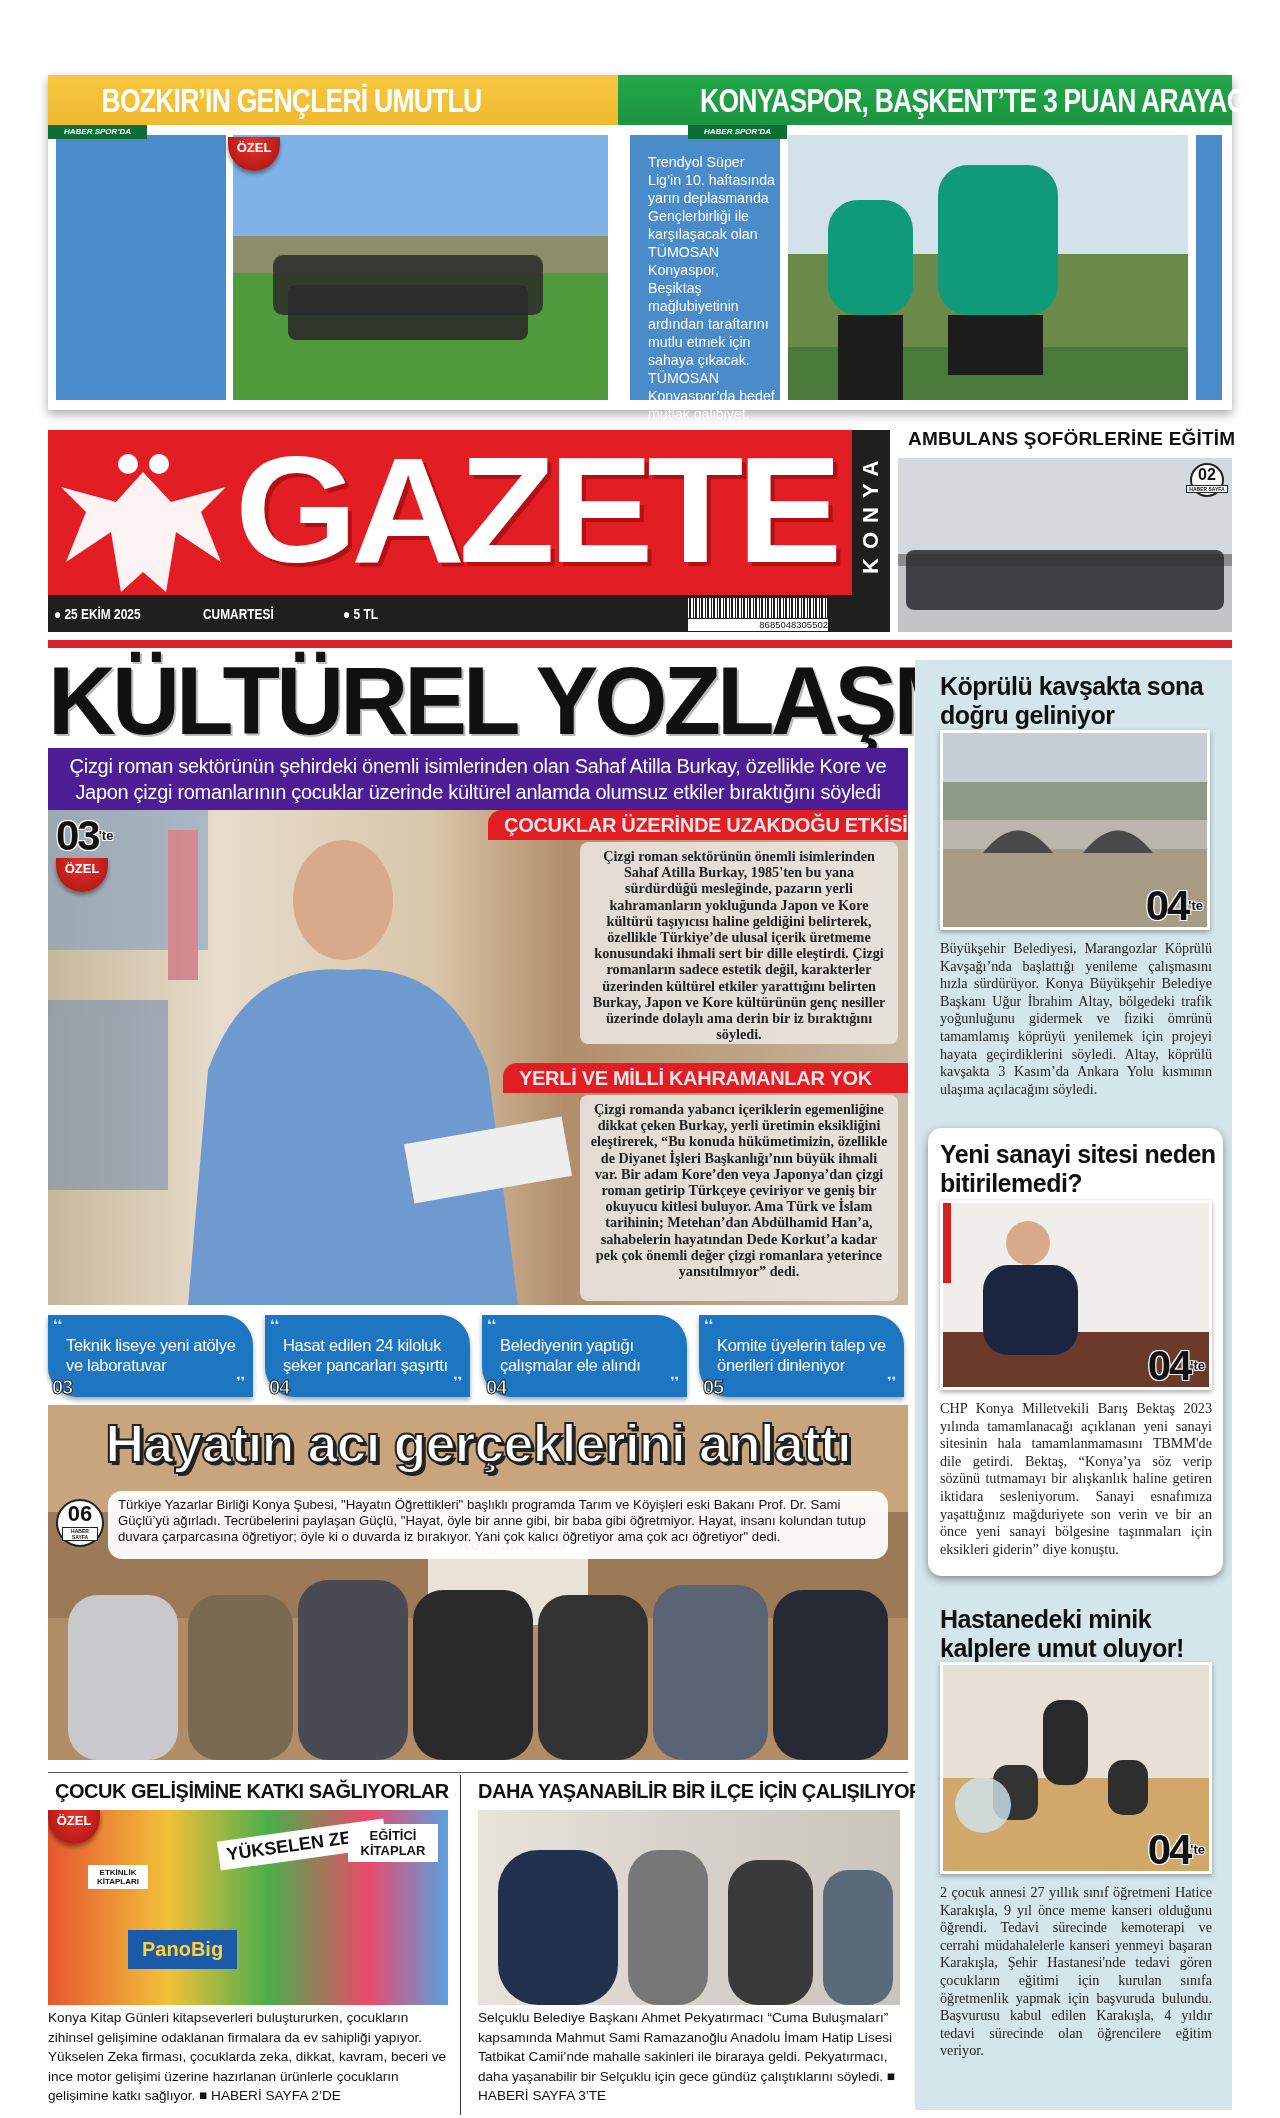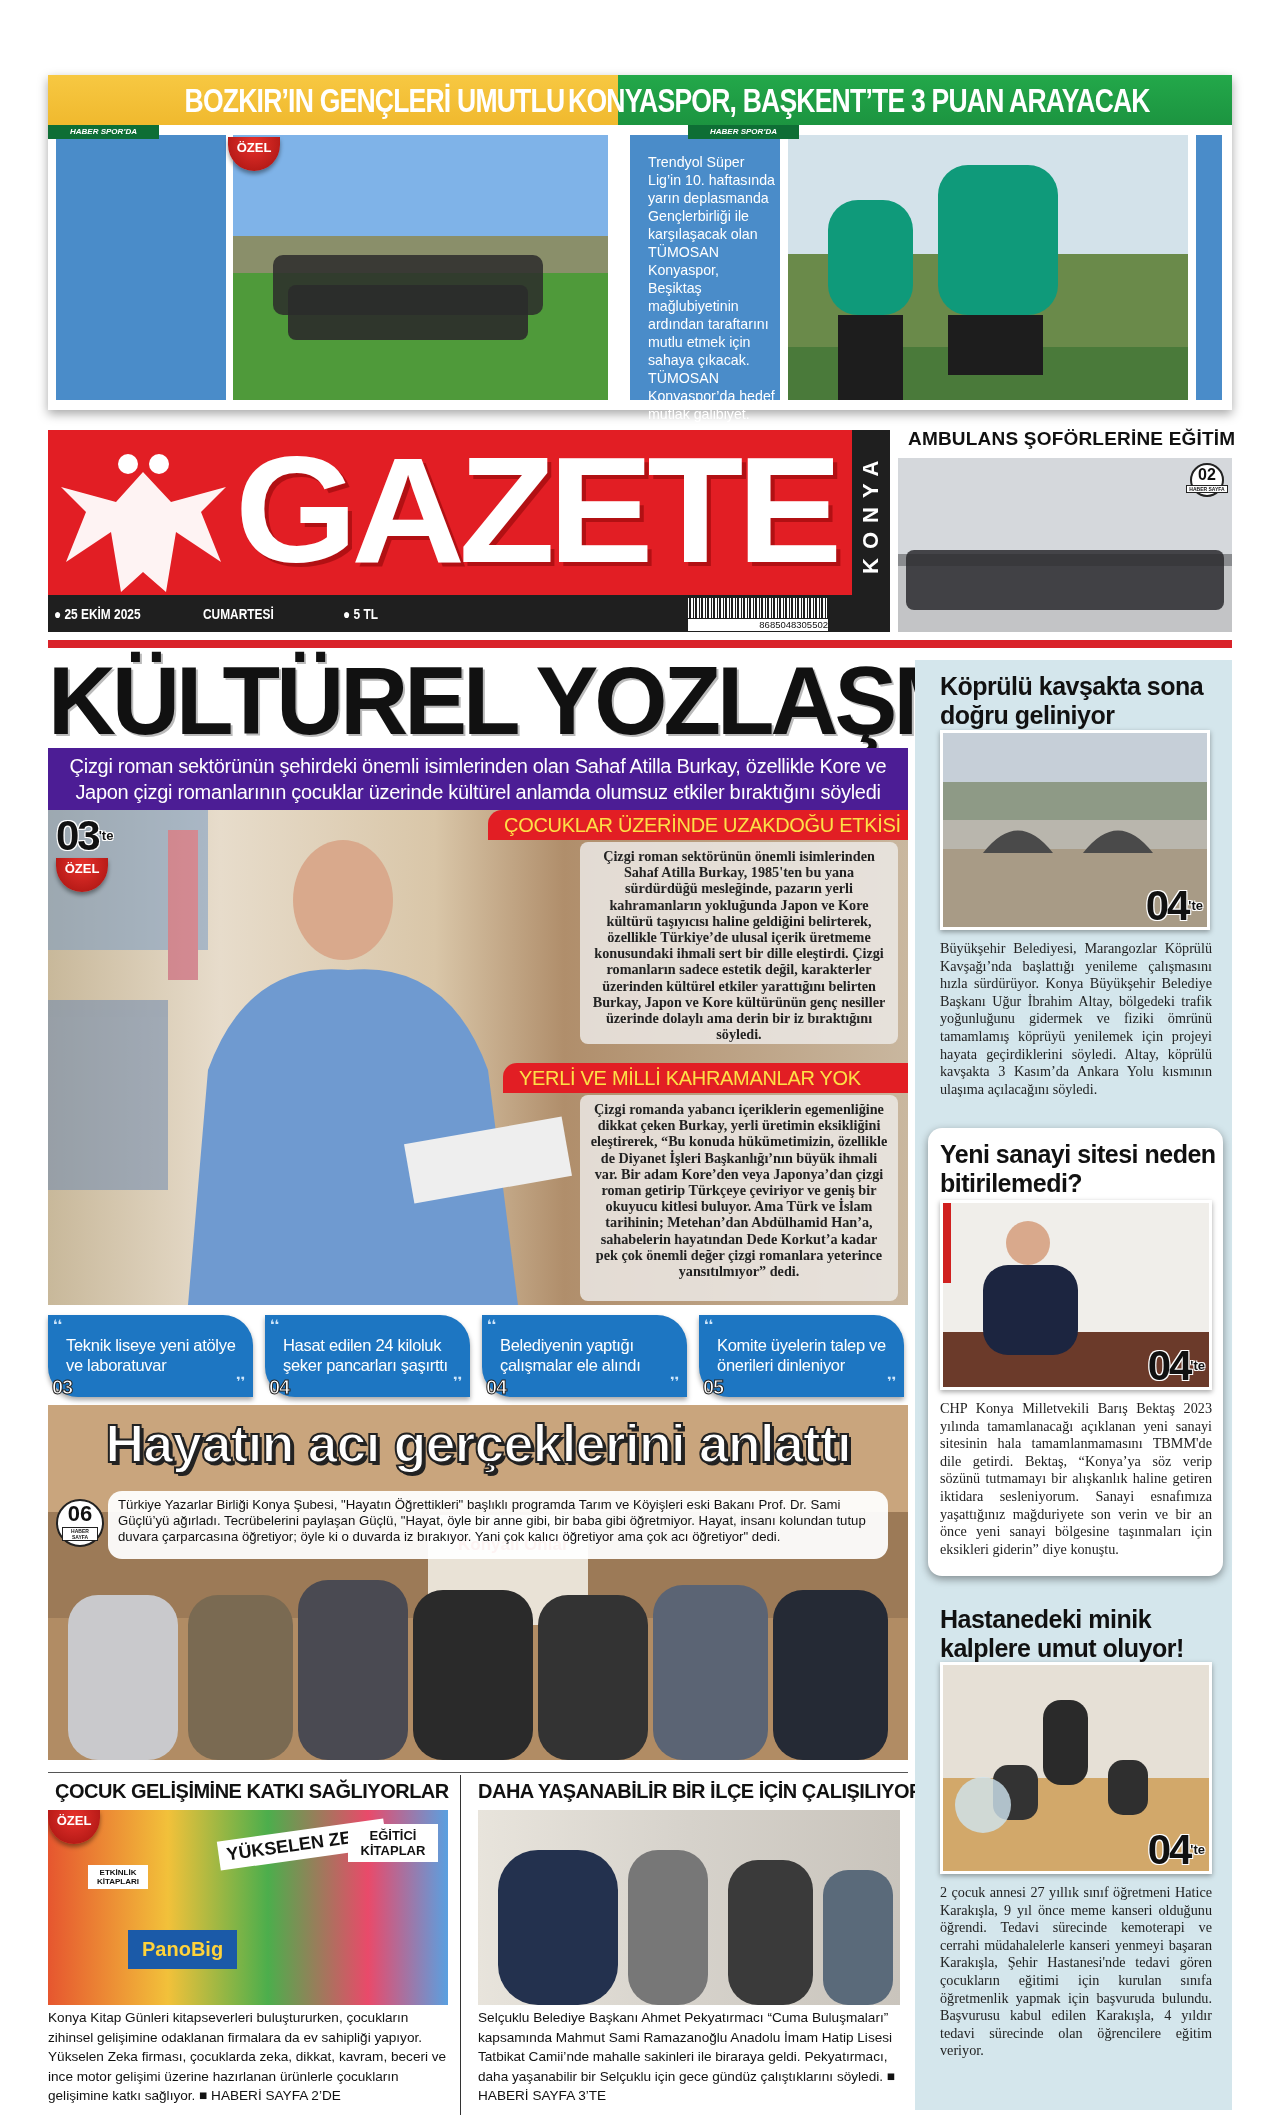--- a/index.html
+++ b/index.html
@@ -1,46 +1,46 @@
 <!DOCTYPE html>
 <html><head>
 <meta charset="utf-8">
 <style>
 *{box-sizing:border-box;margin:0;padding:0}
 html,body{width:1280px;height:2118px;background:#fff;overflow:hidden}
 body{position:relative;font-family:"Liberation Sans","DejaVu Sans",sans-serif;color:#111}
 .abs{position:absolute}
 
 #sport{left:48px;top:75px;width:1184px;height:335px;background:#fff;box-shadow:0 4px 10px rgba(0,0,0,.35)}
-.sp-head{position:absolute;top:0;height:50px;display:flex;align-items:center;justify-content:flex-end;color:#fff;font-weight:bold;font-size:34px;letter-spacing:-1px;font-family:"Liberation Sans Narrow","Liberation Sans",sans-serif;transform-origin:center;white-space:nowrap}
+.sp-head{position:absolute;top:0;height:50px;display:flex;align-items:center;justify-content:flex-start;color:#fff;font-weight:bold;font-size:34px;letter-spacing:-1px;font-family:"Liberation Sans Narrow","Liberation Sans",sans-serif;transform-origin:center;white-space:nowrap}
 .sp-head span{display:inline-block;transform:scaleX(.78)}
 #sp-left-head{left:0;width:570px;background:linear-gradient(#f7c842,#f0b92e)}
 #sp-right-head{left:570px;width:614px;background:linear-gradient(#23a84a,#1c9440)}
 .sp-panel{position:absolute;top:60px;height:265px;background:#4a8cc9}
-.sp-badge{position:absolute;top:50px;height:14px;background:#0e6e35;color:#fff;font-size:8px;font-weight:bold;font-style:italic;padding:2px 22px;z-index:2}
+.sp-badge{position:absolute;top:50px;height:14px;background:#0e6e35;color:#fff;font-size:8px;font-weight:bold;font-style:italic;padding:2px 16px;z-index:2}
 .sp-text{position:absolute;color:#fff;font-size:15.5px;line-height:18px}
 .photo{position:absolute;overflow:hidden}
 .ozel{position:absolute;width:52px;height:34px;border-radius:0 0 26px 26px;background:radial-gradient(circle at 50% 20%,#e8312c,#a3120f);color:#fff;font-weight:bold;font-size:13px;text-align:center;padding-top:3px;box-shadow:0 3px 4px rgba(0,0,0,.4);z-index:3}
 
 #mast{left:48px;top:430px;width:842px;height:200px;background:#e21e24}
 #mast-bar{left:48px;top:595px;width:842px;height:37px;background:#1f1f1f;color:#fff;font-weight:bold;font-size:14px}
 #mast-bar span{position:absolute;top:11px;transform:scaleX(.85);transform-origin:left}
 #konya{left:852px;top:430px;width:38px;height:165px;background:#1f1f1f;color:#fff;font-weight:bold;font-size:22px;writing-mode:vertical-rl;transform:rotate(180deg);text-align:center;letter-spacing:9px;line-height:38px}
 #gazete-word{left:235px;top:438px;width:610px;height:150px;color:#fff;font-weight:bold;font-size:150px;line-height:150px;letter-spacing:-6px;font-family:"Liberation Sans",sans-serif;transform:scaleX(1.05);transform-origin:left;text-shadow:4px 4px 0 rgba(120,0,0,.45)}
 
 #amb-title{left:908px;top:428px;width:330px;font-weight:bold;font-size:19px;letter-spacing:.2px}
 #amb-photo{left:898px;top:458px;width:334px;height:174px;background:linear-gradient(#d5d8dc 0 55%,#8a8c8f 55% 62%,#c3c4c6 62%)}
 .pagecircle{position:absolute;width:34px;height:34px;border-radius:50%;border:2px solid #222;background:#fff;font-weight:bold;font-size:16px;text-align:center;line-height:20px}
 .pagecircle small{display:block;font-size:5px;line-height:6px;border:1px solid #222;background:#fff;margin:0 -6px}
 #red-rule{left:48px;top:640px;width:1184px;height:8px;background:#d9232a}
 
 #headline{left:48px;top:652px;width:860px;height:98px;font-weight:bold;font-size:96px;line-height:98px;letter-spacing:-4px;color:#111;white-space:nowrap;transform:scaleX(.98);transform-origin:left;text-shadow:2px 2px 0 #bbb}
 #deck{left:48px;top:748px;width:860px;height:62px;background:#4c1d95;color:#fff;font-size:20px;line-height:26px;text-align:center;padding-top:5px;letter-spacing:-.3px}
 #hero{left:48px;top:810px;width:860px;height:495px;background:linear-gradient(90deg,#c8b89a 0,#e7dccb 20%,#d9c6a8 45%,#b08e6b 60%,#c9b79f 100%)}
-.sub-red{position:absolute;background:#e21e24;color:#fde047;font-weight:normal;font-size:20px;height:30px;line-height:30px;border-radius:14px 0 0 0;padding-left:16px;white-space:nowrap;letter-spacing:-.3px}
+.sub-red{position:absolute;background:#e21e24;color:#e5e5e5;font-weight:bold;font-size:20px;height:30px;line-height:30px;border-radius:14px 0 0 0;padding-left:16px;white-space:nowrap;letter-spacing:-.3px}
 .overlay{position:absolute;background:rgba(235,232,228,.86);border-radius:8px;font-family:"Liberation Serif","DejaVu Serif",serif;font-weight:bold;font-size:14.2px;line-height:16.2px;text-align:center;color:#222;padding:6px 8px}
 .pagenum{position:absolute;font-weight:bold;font-family:"Liberation Sans",sans-serif;color:#111;font-size:42px;line-height:42px;letter-spacing:-2px;text-shadow:1px 1px 0 #fff,-1px -1px 0 #fff,1px -1px 0 #fff,-1px 1px 0 #fff}
 .pagenum sup{font-size:13px;vertical-align:top;letter-spacing:0}
 
 .teaser{position:absolute;top:1315px;width:205px;height:82px;background:#1d76c2;border-radius:0 30px 0 30px;color:#fff;box-shadow:0 3px 5px rgba(0,0,0,.35)}
 .teaser .q1{position:absolute;left:5px;top:2px;font-size:13px;color:#cfe6fa;font-weight:bold}
 .teaser .q2{position:absolute;right:8px;bottom:8px;font-size:13px;color:#cfe6fa;font-weight:bold}
 .teaser .tt{position:absolute;left:18px;top:20px;font-size:16.5px;line-height:20px;letter-spacing:-.3px}
 .teaser .tn{position:absolute;left:4px;bottom:-2px;font-size:20px;font-weight:bold;color:#fff;-webkit-text-stroke:1px #222;letter-spacing:-1px}
 

